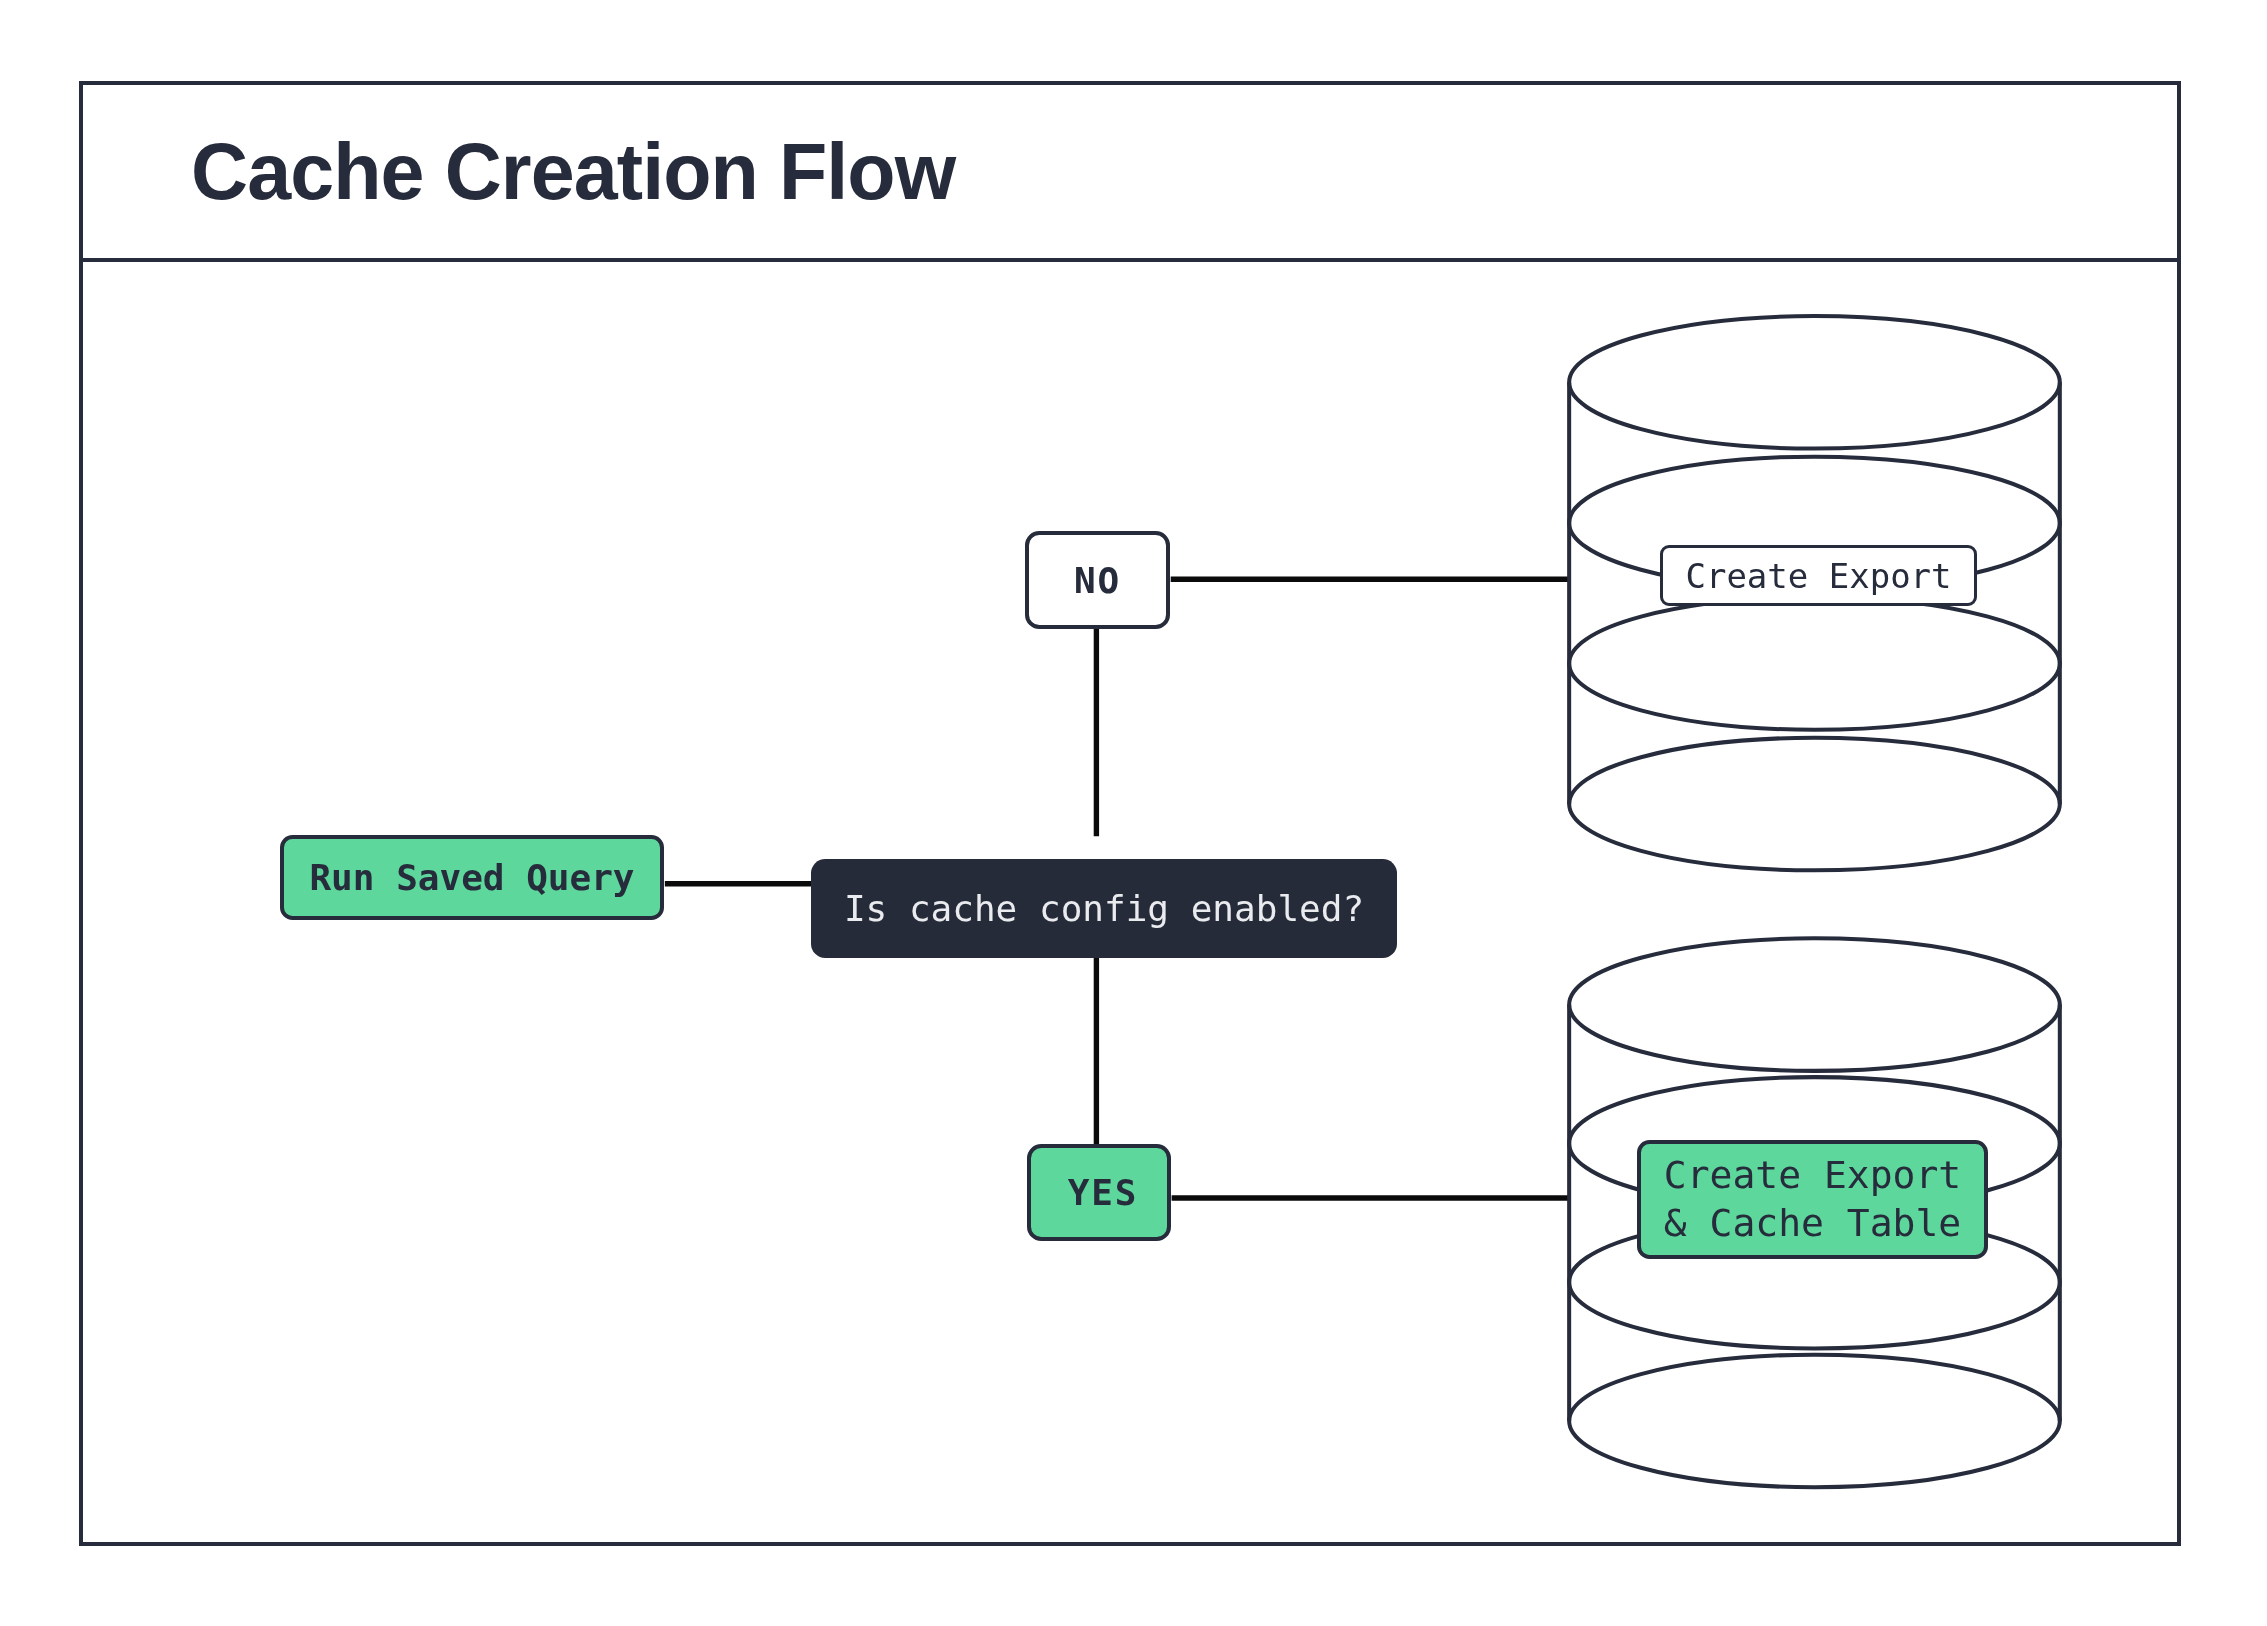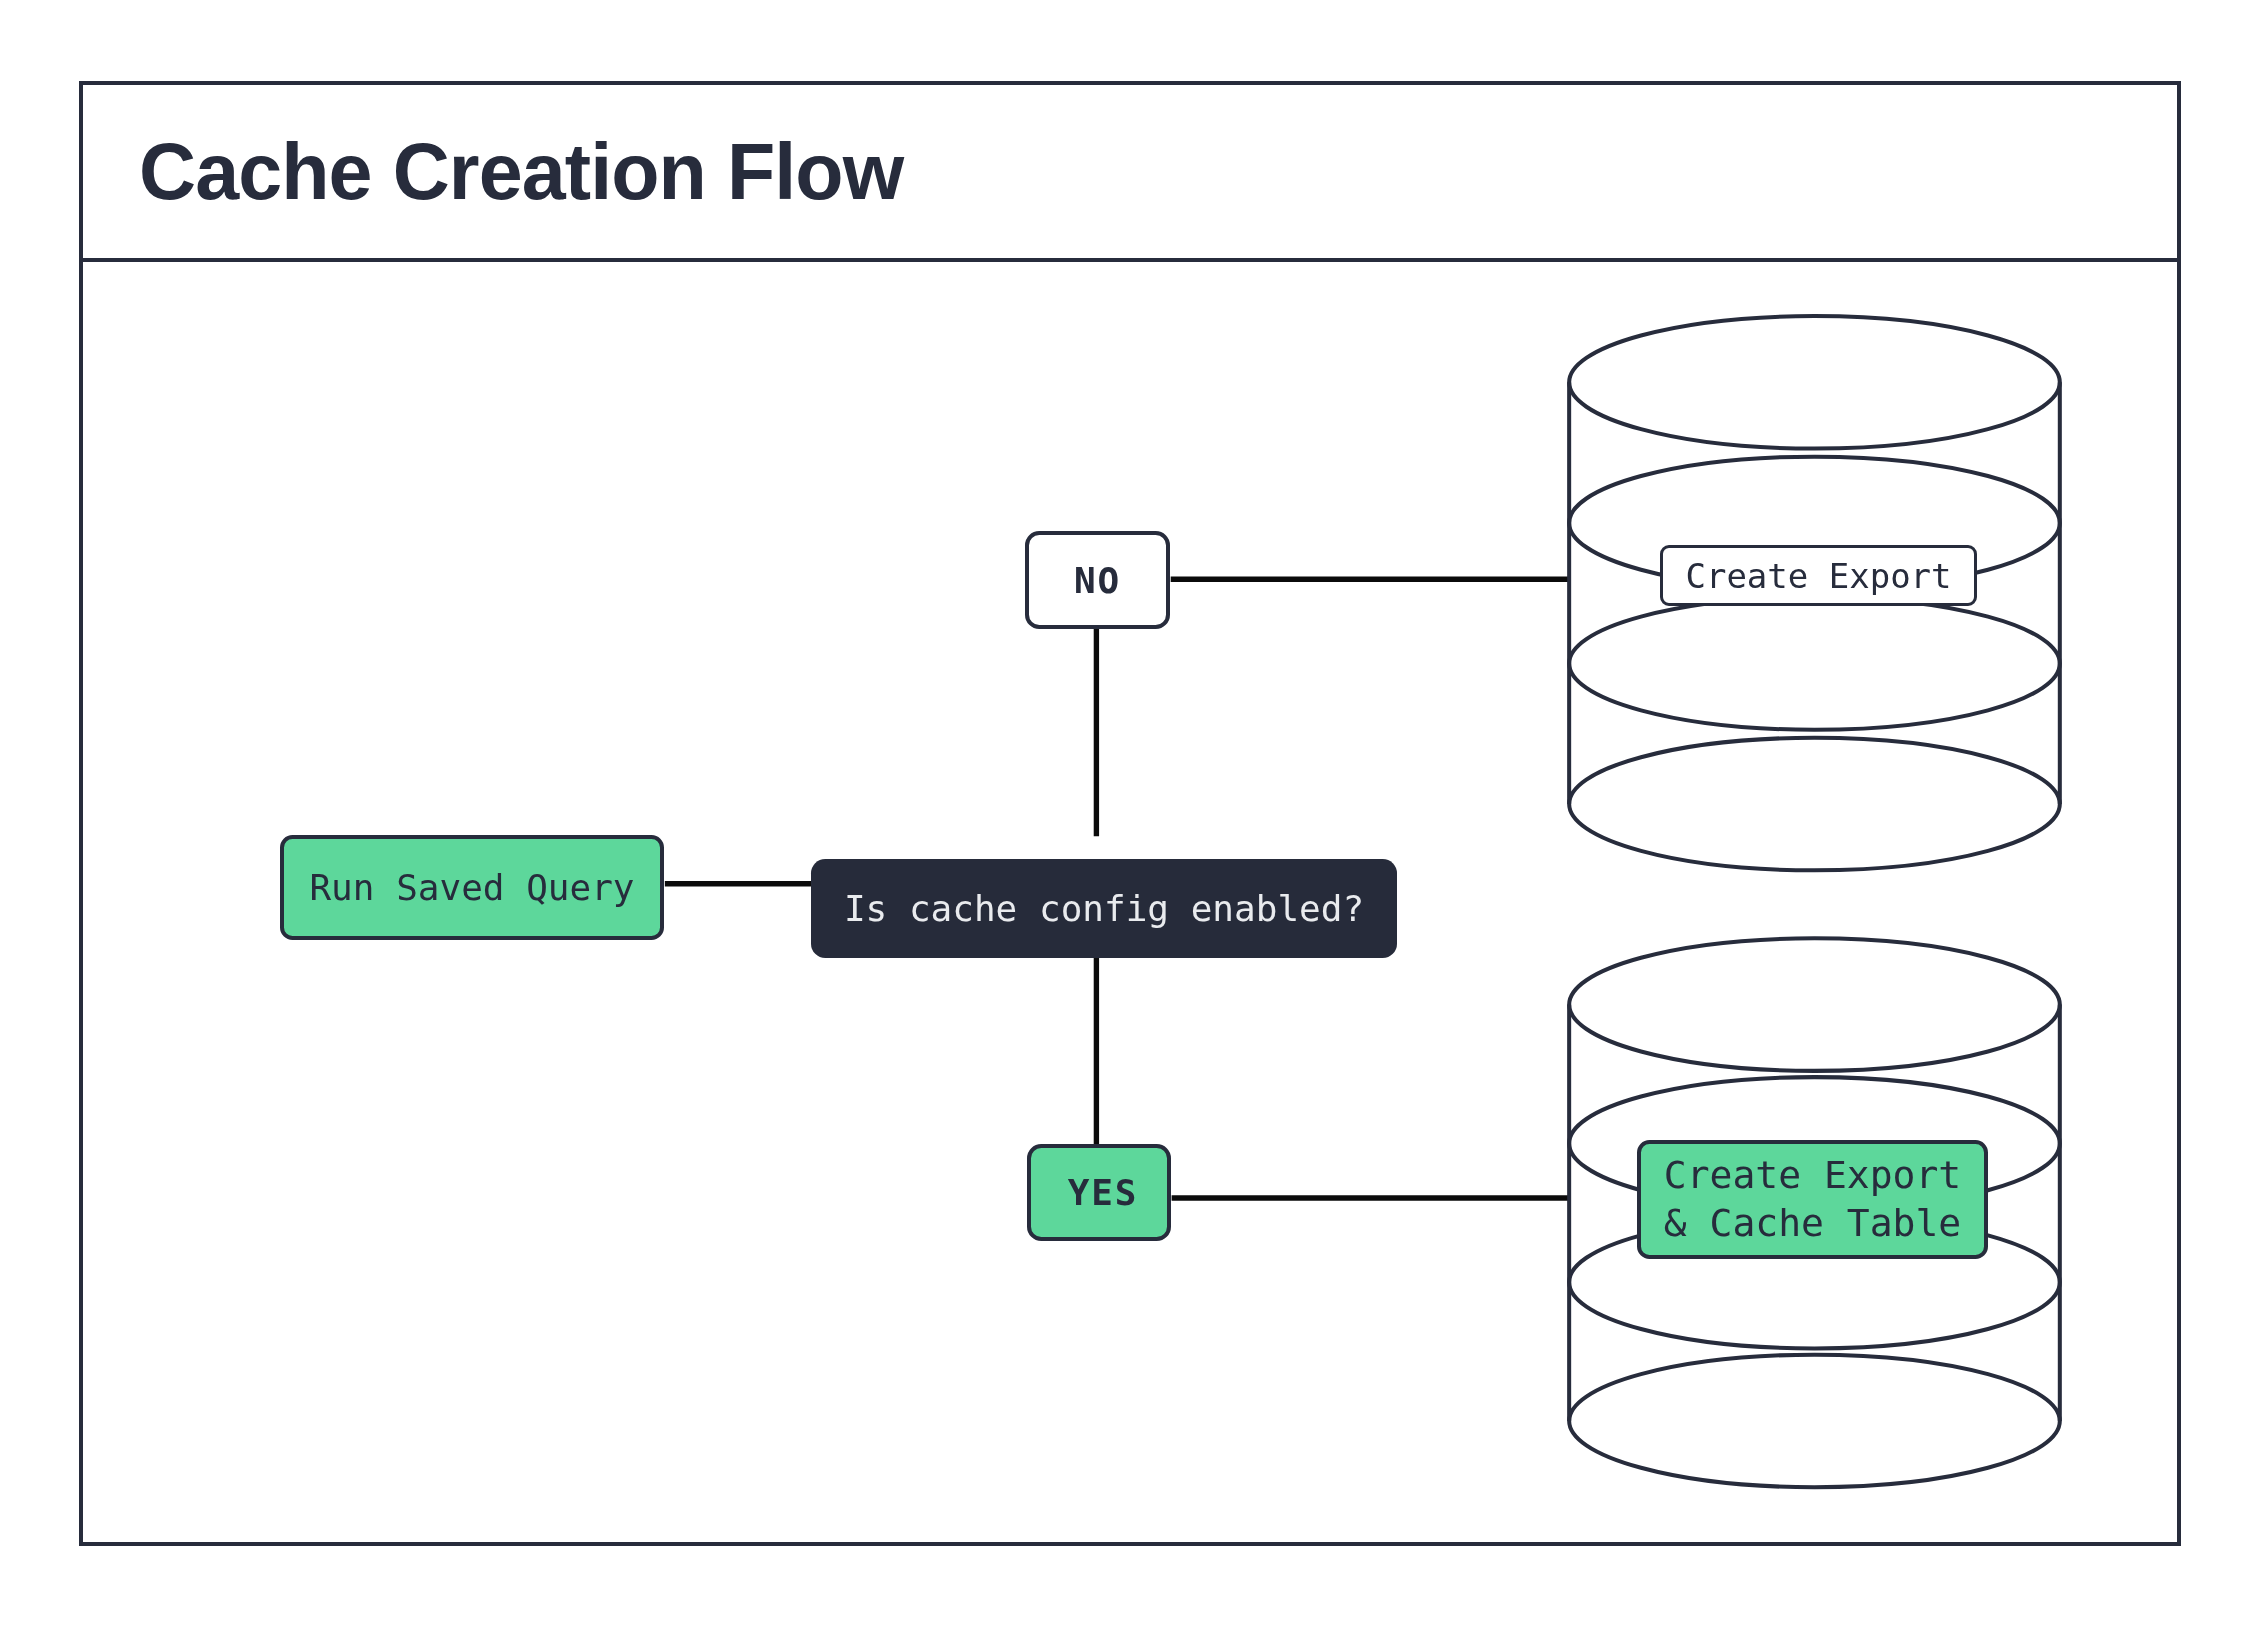--- a/index.html
+++ b/index.html
@@ -15,33 +15,33 @@
   body{width:2268px;height:1626px;position:relative;overflow:hidden;
        font-family:"DejaVu Sans Mono", monospace;}
   .canvas{position:absolute;inset:0;width:2268px;height:1626px;}
 
   
   .frame{position:absolute;left:79px;top:81px;width:2102px;height:1465px;
          border:4.5px solid var(--ink);background:transparent;}
   .frame-header{position:absolute;left:0;top:0;width:100%;height:177px;
                 border-bottom:4.5px solid var(--ink);display:flex;align-items:center;}
   .title{font-family:"Liberation Sans", sans-serif;font-weight:bold;
-         font-size:79px;color:var(--ink);padding-left:56px;letter-spacing:-0.9px;}
+         font-size:79px;color:var(--ink);padding-left:108px;letter-spacing:-0.9px;}
 
   
   svg.layer{position:absolute;left:0;top:0;width:2268px;height:1626px;z-index:1;}
   .connector{stroke:var(--line);stroke-width:6;}
   .cyl{stroke:var(--ink);stroke-width:4.5;fill:none;}
 
   
   .node{position:absolute;display:flex;align-items:center;justify-content:center;
         text-align:left;color:var(--ink);z-index:2;}
   .node.bordered{border:4px solid var(--ink);}
-  .start{left:280px;top:835px;width:384px;height:105px;background:var(--green);
-         border-radius:12.5px;font-size:36px;font-weight:400;}
+  .start{left:280px;top:835px;width:384px;height:85px;background:var(--green);
+         border-radius:12.5px;font-size:36px;font-weight:700;}
   .decision{left:811px;top:835px;width:586px;height:99px;background:var(--dark);
             color:var(--light);border-radius:14.3px;font-size:36px;margin-top:24px;}
   .no-node{left:1025px;top:531px;width:145px;height:98px;background:var(--paper);
            border-radius:14.3px;font-size:36px;font-weight:bold;letter-spacing:1.8px;}
   .yes-node{left:1027px;top:1144px;width:144px;height:97px;background:var(--green);
             border-radius:14.3px;font-size:36px;font-weight:bold;letter-spacing:1.8px;padding-left:8px;}
   .db-tag-top{left:1660px;top:545px;width:317px;height:61px;background:var(--paper);
               border:3.6px solid var(--ink);border-radius:9px;font-size:34px;z-index:3;}
   .db-tag-bottom{left:1637px;top:1140px;width:351px;height:119px;background:var(--green);
                  border-radius:12.5px;font-size:38px;z-index:3;flex-direction:column;

